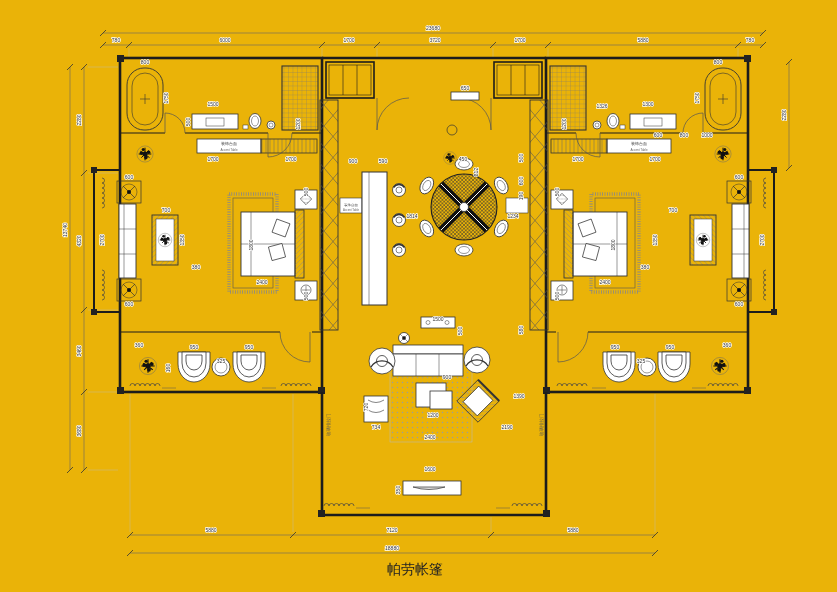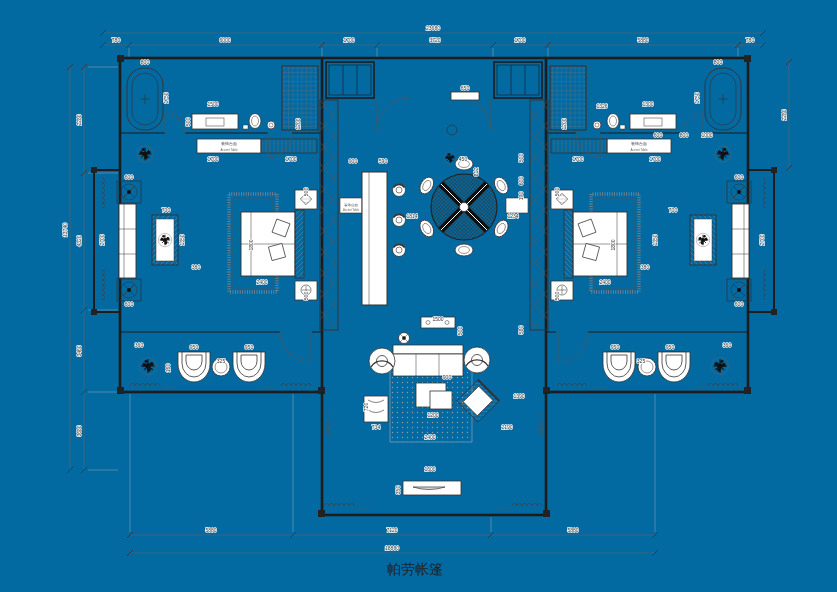--- a/index.html
+++ b/index.html
@@ -1,16 +1,16 @@
 <!DOCTYPE html>
 <html><head>
 <meta charset="utf-8">
 <style>
   html,body{margin:0;padding:0;background:#fff;}
-  .canvas{width:837px;height:592px;position:relative;background:#0369a1;overflow:hidden;
+  .canvas{width:837px;height:592px;position:relative;background:#eab308;overflow:hidden;
           font-family:"Liberation Sans",sans-serif;}
   svg text{font-family:"Liberation Sans",sans-serif;}
   .dim{font-size:5px;fill:#333;text-anchor:middle;paint-order:stroke;stroke:#fff;stroke-width:1.4px;}
   .lblcn{font-size:4px;fill:#444;text-anchor:middle;}
   .lblen{font-size:3px;fill:#666;text-anchor:middle;}
   .vtxt{font-size:4.5px;fill:#555;}
   .title{font-size:14px;fill:#222;text-anchor:middle;font-family:"Liberation Serif",serif;}
 </style>
 </head>
 <body>

